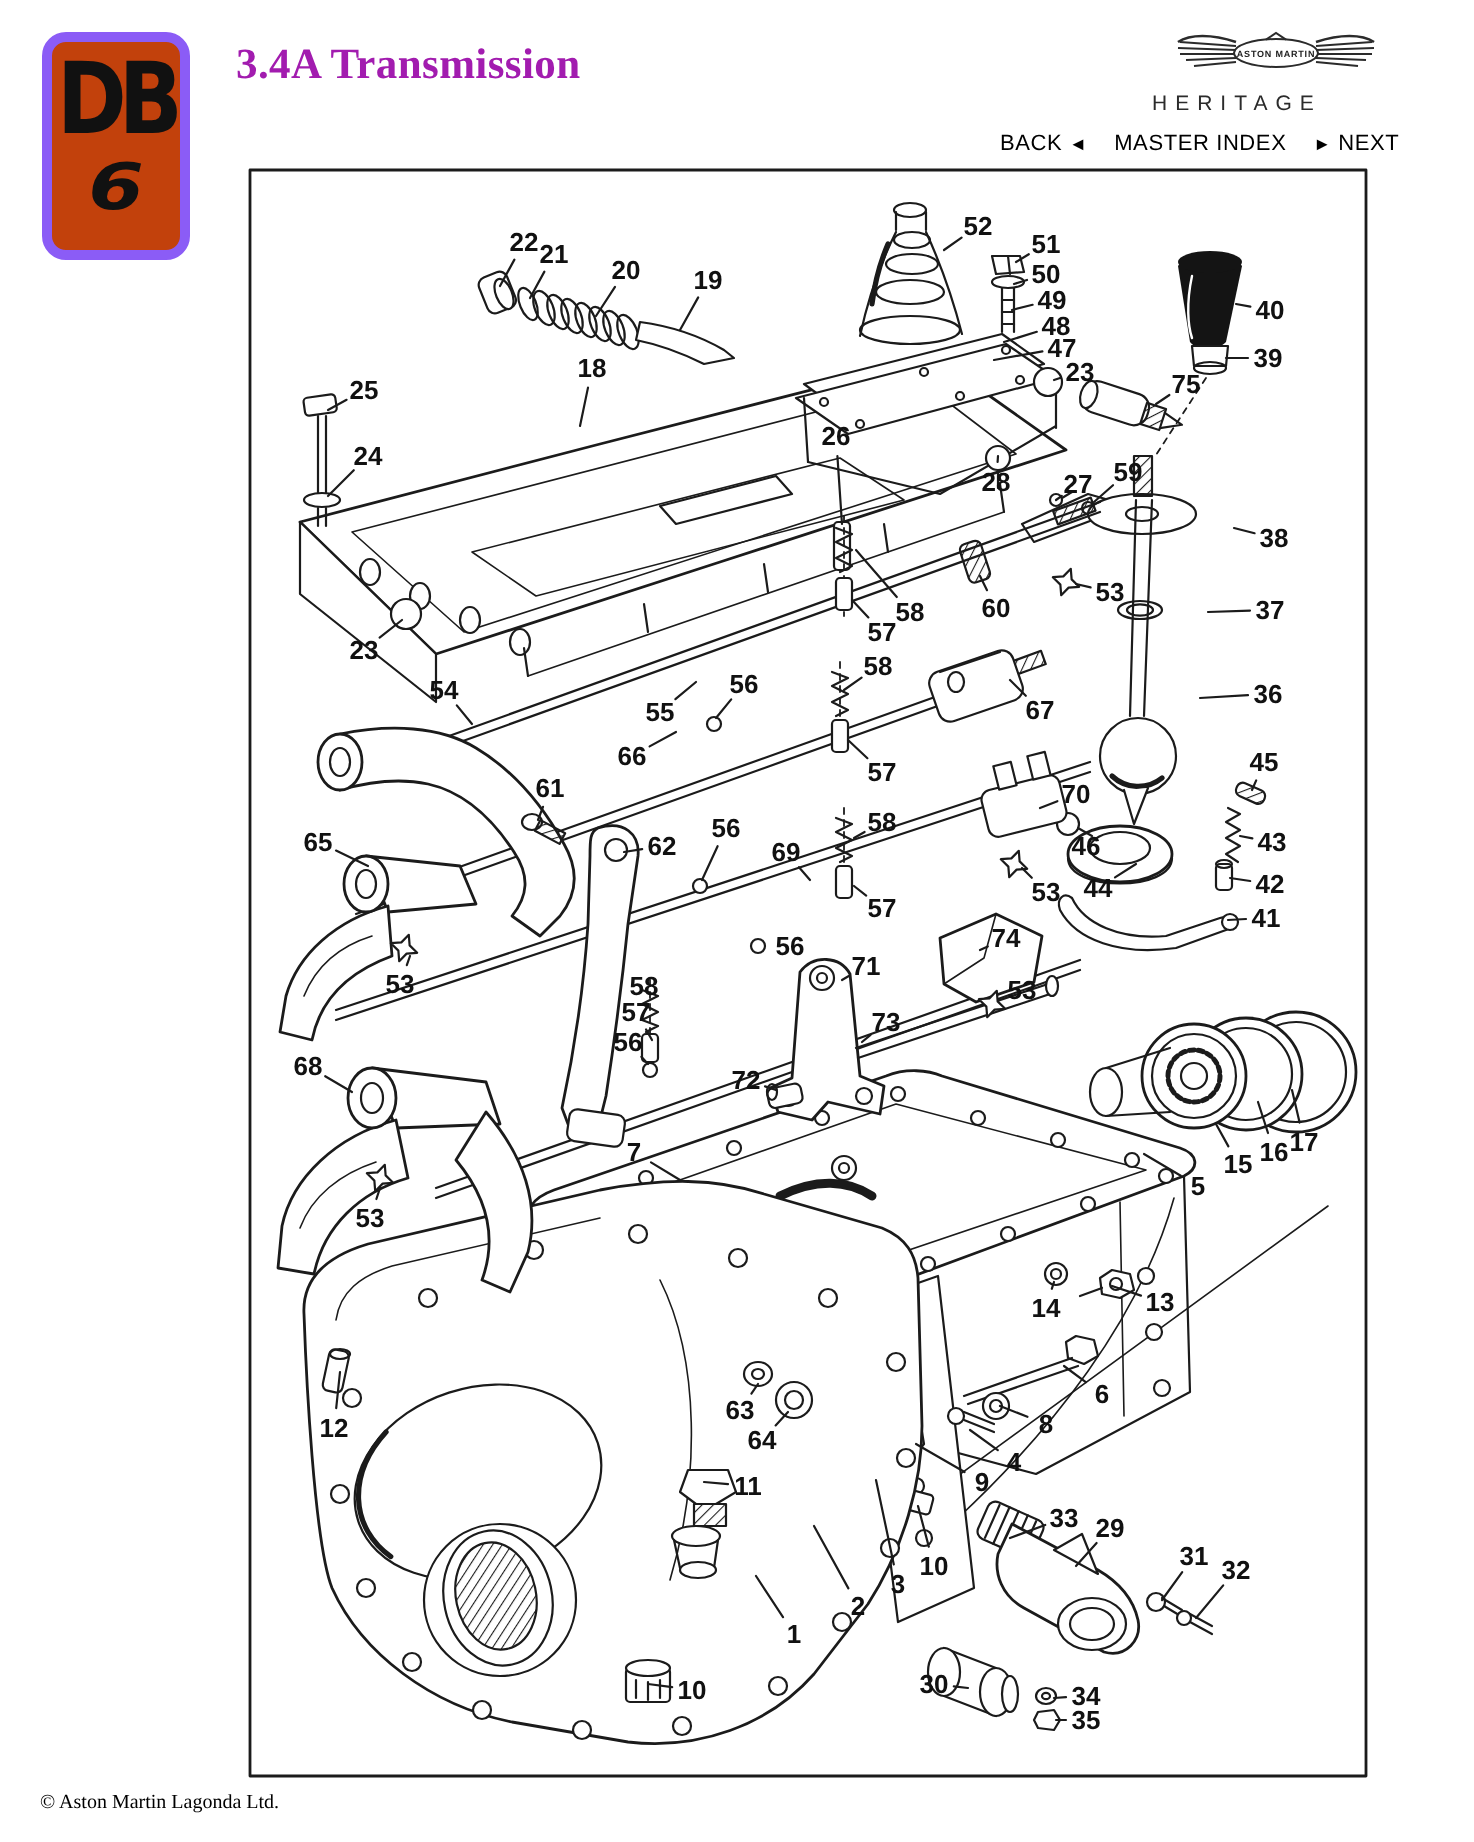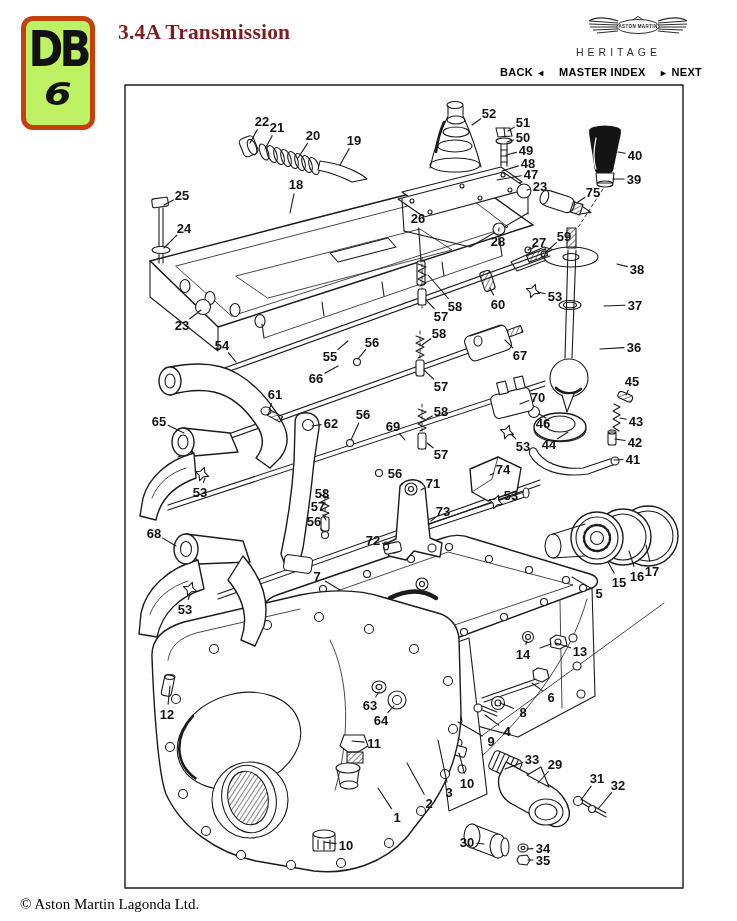--- a/index.html
+++ b/index.html
@@ -1,41 +1,41 @@
 <!DOCTYPE html>
 <html><head>
 <meta charset="utf-8">
 <style>
   html,body{margin:0;padding:0;background:#fff;}
   body{width:737px;height:921px;position:relative;overflow:hidden;
        font-family:"Liberation Sans",sans-serif;color:#111;}
   
   .db6{position:absolute;left:21px;top:16px;width:64px;height:104px;
-       border:5px solid #c2410c;border-radius:12px;display:flex;flex-direction:column;
-       align-items:center;justify-content:flex-start;background:#bef264;}
+       border:5px solid #8b5cf6;border-radius:12px;display:flex;flex-direction:column;
+       align-items:center;justify-content:flex-start;background:#c2410c;}
   .db6 .db{font-family:"DejaVu Sans",sans-serif;font-weight:bold;font-size:42px;
        letter-spacing:-4px;line-height:1;margin-top:4px;transform:scaleY(1.18);
        transform-origin:top center;}
   .db6 .six{font-family:"DejaVu Sans",sans-serif;font-weight:bold;font-style:italic;
        font-size:40px;line-height:1;margin-top:7px;transform:scaleY(0.8);}
   
   .titles{position:absolute;left:118px;top:18px;}
   .t1,.t2{font-family:"Liberation Serif",serif;font-weight:bold;font-size:21.5px;
-       line-height:28px;color:#7f1d1d;letter-spacing:0.2px;white-space:nowrap;}
+       line-height:28px;color:#a21caf;letter-spacing:0.2px;white-space:nowrap;}
   
   .wings{position:absolute;left:586px;top:12px;width:104px;height:30px;}
   .heritage{position:absolute;left:576px;top:46px;width:124px;text-align:left;
        font-size:10.5px;letter-spacing:4px;color:#2b2b2b;}
   .nav{position:absolute;left:490px;top:66px;width:193px;text-align:right;
-       font-weight:bold;font-size:11px;letter-spacing:0.3px;color:#000;white-space:nowrap;}
+       font-weight:normal;font-size:11px;letter-spacing:0.3px;color:#000;white-space:nowrap;}
   .nav .item{margin-left:10px;cursor:pointer;}
   .nav .arr{font-size:9px;}
   
   .copyright{position:absolute;left:20px;top:896px;font-family:"Liberation Serif",serif;
-       font-size:15px;color:#000;}
+       font-size:10px;color:#000;}
   
   svg.diagram{position:absolute;left:0;top:0;width:737px;height:921px;}
   .ink *{stroke:#1b1b1b;fill:none;stroke-width:1.1;stroke-linecap:round;stroke-linejoin:round;}
   .ink .w{fill:#fff;}
   .ink .k{fill:#141414;stroke:none;}
   .ink .hz{fill:url(#hz);}
   .ink .thin{stroke-width:0.8;}
   .ink .md{stroke-width:1.4;}
   .ink .hv{stroke-width:2.6;}
   .ink .blk{stroke-width:4.5;}

